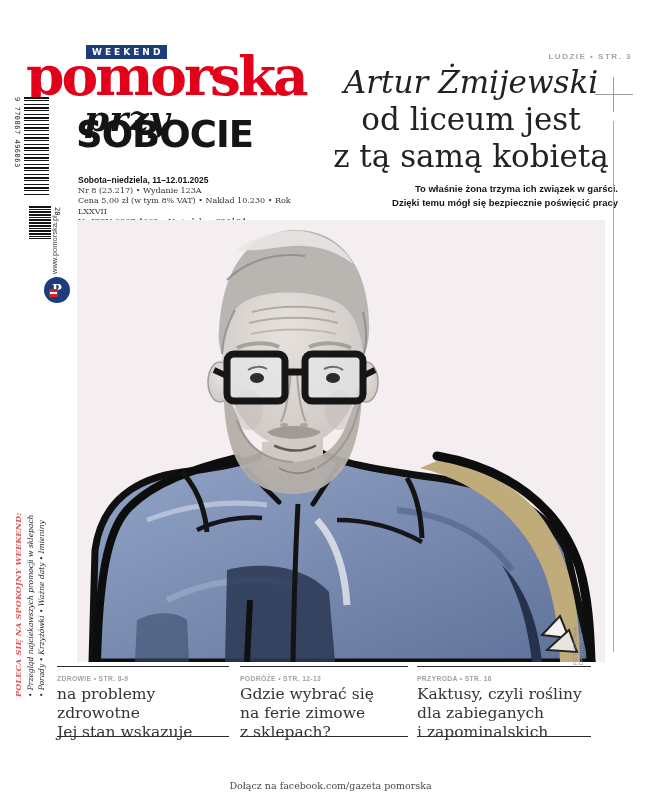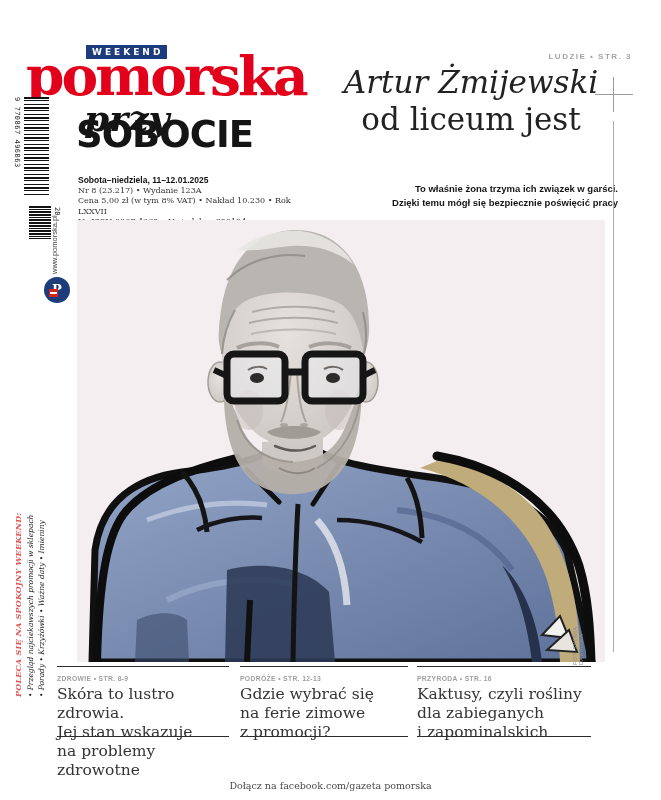--- a/index.html
+++ b/index.html
@@ -87,20 +87,21 @@
   <div class="d1">Sobota–niedziela, 11–12.01.2025</div>
   <div class="d2">Nr 8 (23.217) • Wydanie 123A</div>
   <div class="d2">Cena 5,00 zł (w tym 8% VAT) • Nakład 10.230 • Rok LXXVII</div>
   <div class="d2">Nr ISSN 0867-4965 • Nr indeksu 350184</div>
 </div>
 
 <div class="abs lead-kicker">LUDZIE • STR. 3</div>
 <div class="abs lead-h">
   <div class="it">Artur Żmijewski</div>
   <div>od liceum jest</div>
+  <div>z tą samą kobietą</div>
 </div>
 <div class="abs lead-dek">
   <div>To właśnie żona trzyma ich związek w garści.</div>
   <div>Dzięki temu mógł się bezpiecznie poświęcić pracy</div>
 </div>
 
 <div class="abs cross-h"></div>
 <div class="abs cross-v"></div>
 <div class="abs margin-line"></div>
 
@@ -206,29 +207,28 @@
 
     <ellipse cx="180" cy="158" rx="7" ry="5" fill="#2e2c2a"></ellipse>
     <ellipse cx="256" cy="158" rx="7" ry="5" fill="#2e2c2a"></ellipse>
     <path d="M171,150 C177,146 185,146 190,149 M247,149 C253,146 261,146 266,150" stroke="#6f6a66" stroke-width="2" fill="none"></path>
   </svg>
 </div>
 <div class="abs rot-up credit">FOT. SYLWIA DĄBROWA</div>
 
 <div class="abs teaser t1">
   <span class="t-kicker">ZDROWIE • STR. 8-9</span>
-  <div class="t-line it">Skóra to lustro zdrowia.</div>
+  <div class="t-line">na problemy zdrowotne</div>
   <div class="t-line">Jej stan wskazuje</div>
-  <div class="t-line">na problemy zdrowotne</div>
 </div>
 <div class="abs teaser t2">
   <span class="t-kicker">PODRÓŻE • STR. 12-13</span>
   <div class="t-line">Gdzie wybrać się</div>
   <div class="t-line"><span>na </span><span class="it">ferie zimowe</span></div>
-  <div class="t-line">z promocji?</div>
+  <div class="t-line">z sklepach?</div>
 </div>
 <div class="abs teaser t3">
   <span class="t-kicker">PRZYRODA • STR. 16</span>
   <div class="t-line it">Kaktusy, czyli rośliny</div>
   <div class="t-line">dla zabieganych</div>
   <div class="t-line">i zapominalskich</div>
 </div>
 
 <div class="abs footer">Dołącz na facebook.com/gazeta pomorska</div>
 

